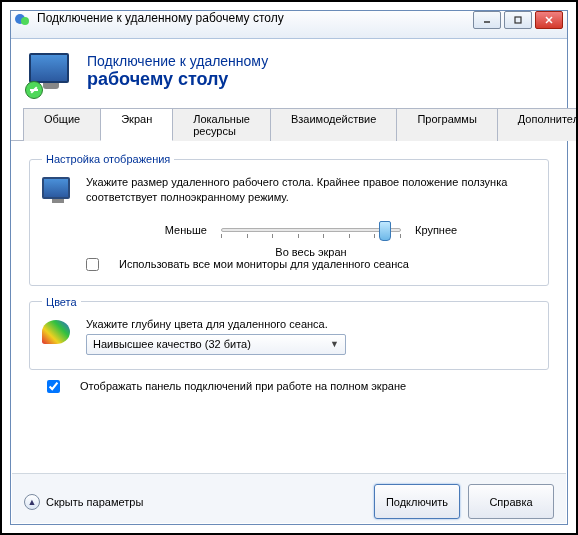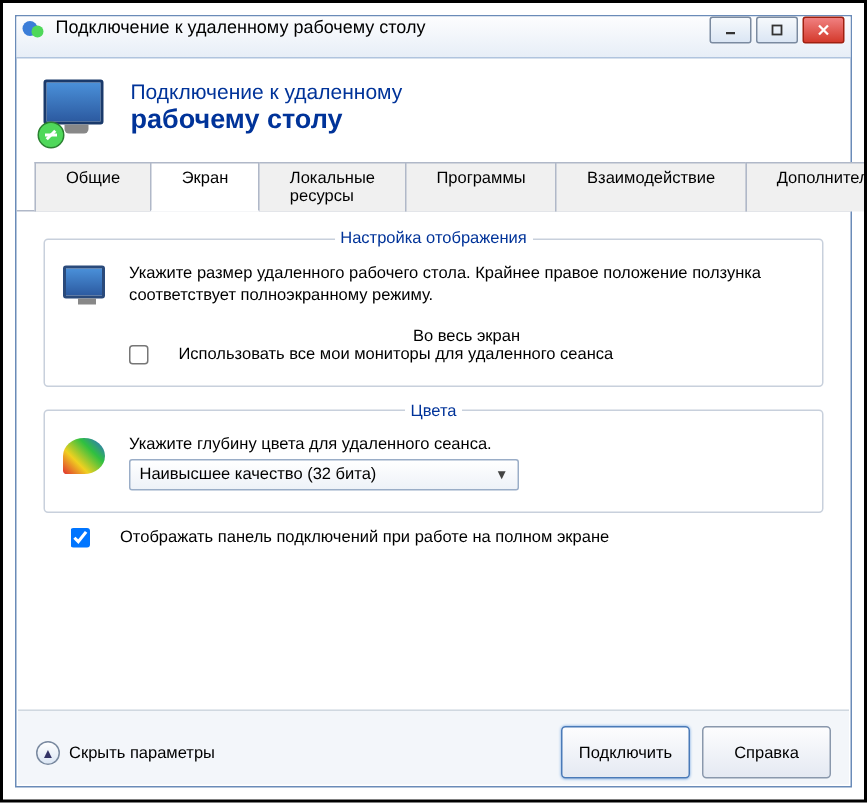--- a/index.html
+++ b/index.html
@@ -24,21 +24,21 @@
 .badge::after { content: ""; width: 2px; height: 8px; background: #fff; position: absolute; transform: rotate(45deg); }
 .header-text .line1 { font-size: 14px; color: #003399; }
 .header-text .line2 { font-size: 18px; color: #003399; font-weight: bold; }
 
 .tabs { display: flex; padding: 0 12px; border-bottom: 1px solid #b0b8c8; position: relative; }
 .tab { font-size: 11px; padding: 4px 20px; border: 1px solid #b0b8c8; border-bottom: none; background: #f0f0f0; margin-right: -1px; cursor: default; position: relative; top: 1px; }
 .tab.active { background: #fff; border-bottom: 1px solid #fff; z-index: 2; }
 
 .content { padding: 12px 18px; }
 fieldset { border: 1px solid #c8d0dc; border-radius: 3px; padding: 10px 12px 14px 12px; margin-bottom: 10px; }
-legend { font-size: 11px; color: #003399; padding: 0 4px; text-align: center; }
+legend { font-size: 11px; color: #003399; padding: 0 4px; }
 .section-row { display: flex; gap: 12px; align-items: flex-start; }
 .section-icon { width: 32px; height: 32px; flex-shrink: 0; margin-top: 2px; }
 .mon-s { width: 28px; height: 22px; background: linear-gradient(#4a90d9,#2c5aa0); border: 2px solid #2a4a7b; border-radius: 2px; position: relative; }
 .mon-s::after { content: ""; position: absolute; width: 12px; height: 4px; background: #888; bottom: -6px; left: 8px; }
 .palette { width: 28px; height: 24px; background: linear-gradient(45deg,#e03030,#f0d020,#30c040,#3060e0); border-radius: 50% 50% 50% 10%; position: relative; }
 .section-body { flex: 1; font-size: 11px; color: #000; }
 .desc { margin-bottom: 12px; line-height: 1.4; }
 
 .slider-row { display: flex; align-items: center; gap: 14px; justify-content: center; margin-bottom: 4px; }
 .slider-label { font-size: 11px; }
@@ -100,35 +100,53 @@
     <div class="header-text">
       <div class="line1">Подключение к удаленному</div>
       <div class="line2">рабочему столу</div>
     </div>
   </div>
 
   <div class="tabs">
     <div class="tab">Общие</div>
     <div class="tab active">Экран</div>
     <div class="tab">Локальные ресурсы</div>
+    <div class="tab">Взаимодействие</div>
     <div class="tab">Программы</div>
-    <div class="tab">Взаимодействие</div>
     <div class="tab">Дополнительно</div>
   </div>
 
   <div class="content">
 
     <fieldset>
       <legend>Настройка отображения</legend>
       <div class="section-row">
         <div class="section-icon">
             <div class="mon-s"></div>
           </div>
         <div class="section-body">
           <div class="desc">Укажите размер удаленного рабочего стола. Крайнее правое положение ползунка соответствует полноэкранному режиму.</div>
+          <div class="slider-row">
+            <span class="slider-label">Меньше</span>
+            <div class="slider">
+              <div class="track"></div>
+              <div class="ticks">
+                  <span></span>
+                  <span></span>
+                  <span></span>
+                  <span></span>
+                  <span></span>
+                  <span></span>
+                  <span></span>
+                  <span></span>
+                </div>
+              <div class="thumb"></div>
+            </div>
+            <span class="slider-label">Крупнее</span>
+          </div>
           <div class="fullscreen-label">Во весь экран</div>
           <label class="check-row">
             <input type="checkbox" style="">
             <span>Использовать все мои мониторы для удаленного сеанса</span>
           </label>
         </div>
       </div>
     </fieldset>
 
     <fieldset>

